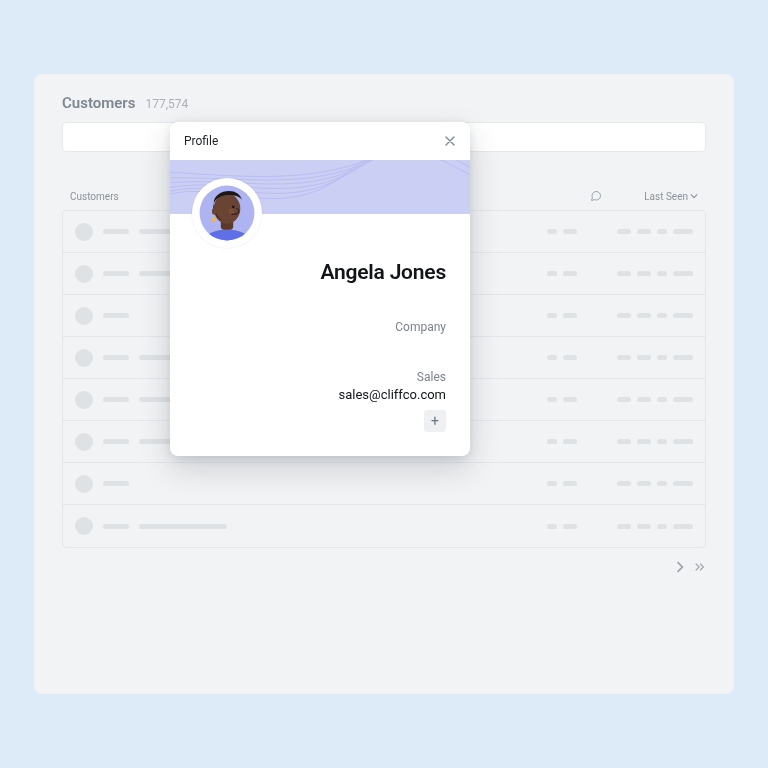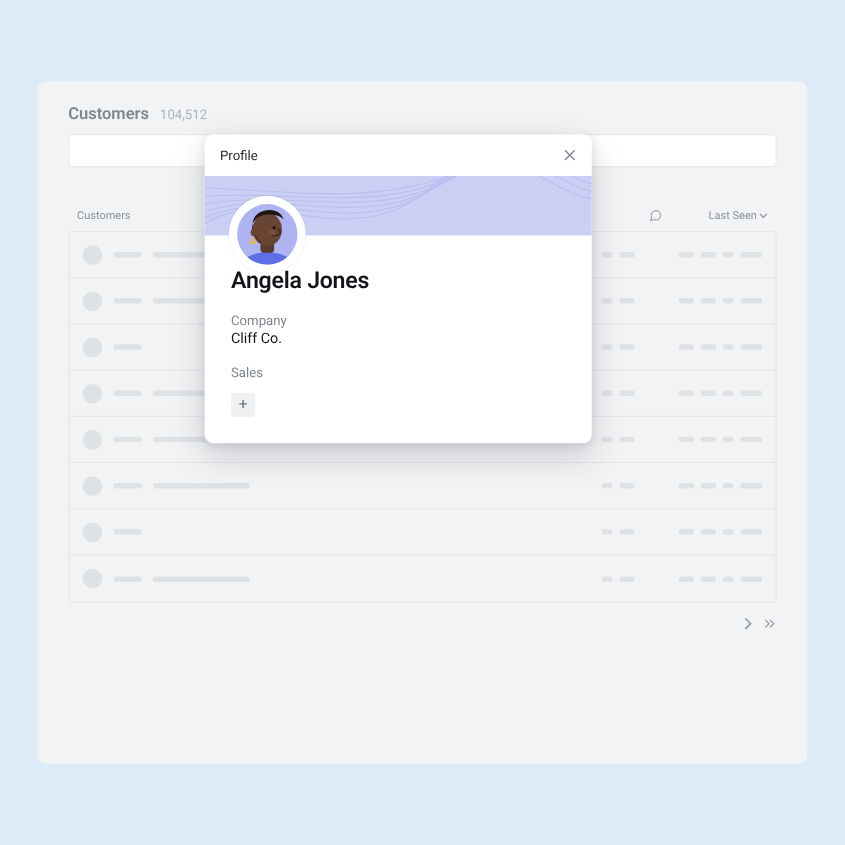--- a/index.html
+++ b/index.html
@@ -68,22 +68,22 @@
   .chip.w2 { width: 14px; }
   .chip.w3 { width: 20px; }
 
   .pager { display: flex; justify-content: flex-end; gap: 8px; margin-top: 10px; color: #9aa2ab; }
   .pager svg { width: 12px; height: 12px; }
 
   
   .card {
     position: absolute;
     top: 48px;
-    left: 152px;
-    width: 352px;
+    left: 136px;
+    width: 300px;
     background: #ffffff;
     border-radius: 8px;
     box-shadow: 0 12px 30px rgba(30,40,60,0.18), 0 2px 8px rgba(30,40,60,0.10);
     overflow: hidden;
   }
   .card-header {
     height: 38px;
     display: flex;
     align-items: center;
     justify-content: space-between;
@@ -113,26 +113,26 @@
     left: 22px;
     width: 70px;
     height: 70px;
     border-radius: 50%;
     background: #ffffff;
     padding: 4px;
     box-shadow: 0 0 0 1px rgba(0,0,0,0.04);
   }
   .avatar-wrap svg { width: 100%; height: 100%; display:block; }
 
-  .card-body { padding: 30px 24px 24px 24px; }
+  .card-body { padding: 46px 24px 24px 24px; text-align: right; }
 
   .name { font-size: 21px; font-weight: 600; color: #111418; letter-spacing: -0.01em; }
   .location { font-size: 13px; color: #1f2328; margin-top: 2px; }
 
-  .field { margin-top: 16px; }
+  .field { margin-top: 36px; }
   .field-label { font-size: 12px; color: #7c838d; margin-bottom: 3px; }
   .field-value { font-size: 13px; color: #111418; }
 
   .add-btn {
     width: 22px; height: 22px;
     background: #eef0f2;
     color: #6c737d;
     display: inline-flex; align-items: center; justify-content: center;
     font-size: 14px;
     margin-top: 8px;
@@ -140,21 +140,21 @@
     border-radius: 3px;
   }
 </style>
 </head>
 <body>
 
 <div class="canvas">
 
   <div class="page-header">
     <div class="page-title">Customers</div>
-    <div class="page-count">104,512</div>
+    <div class="page-count">177,574</div>
   </div>
 
   <input class="search-bar" style="">
 
   <div class="table-header">
     <div class="left">Customers</div>
     <div class="right">
       <span class="chat-icon">
         <svg viewBox="0 0 24 24" fill="none" stroke="#9aa2ab" stroke-width="2">
             <path d="M21 11.5a8.38 8.38 0 0 1-8.5 8.5 8.5 8.5 0 0 1-3.6-.8L3 21l1.8-5.9A8.5 8.5 0 1 1 21 11.5z"></path>
@@ -374,25 +374,25 @@
           <circle cx="40" cy="33" r="3" fill="#8a5a42" opacity="0.5"></circle>
         </g>
       </svg>
     </div>
 
     <div class="card-body">
       <div class="name">Angela Jones</div>
 
       <div class="field">
         <div class="field-label">Company</div>
-        <div class="field-value">Cliff Co.</div>
       </div>
 
       <div class="field">
         <div class="field-label">Sales</div>
+        <div class="field-value">sales@cliffco.com</div>
         <div class="add-btn">
           <span>+</span>
         </div>
       </div>
 
     </div>
   </div>
 
 </div>
 

